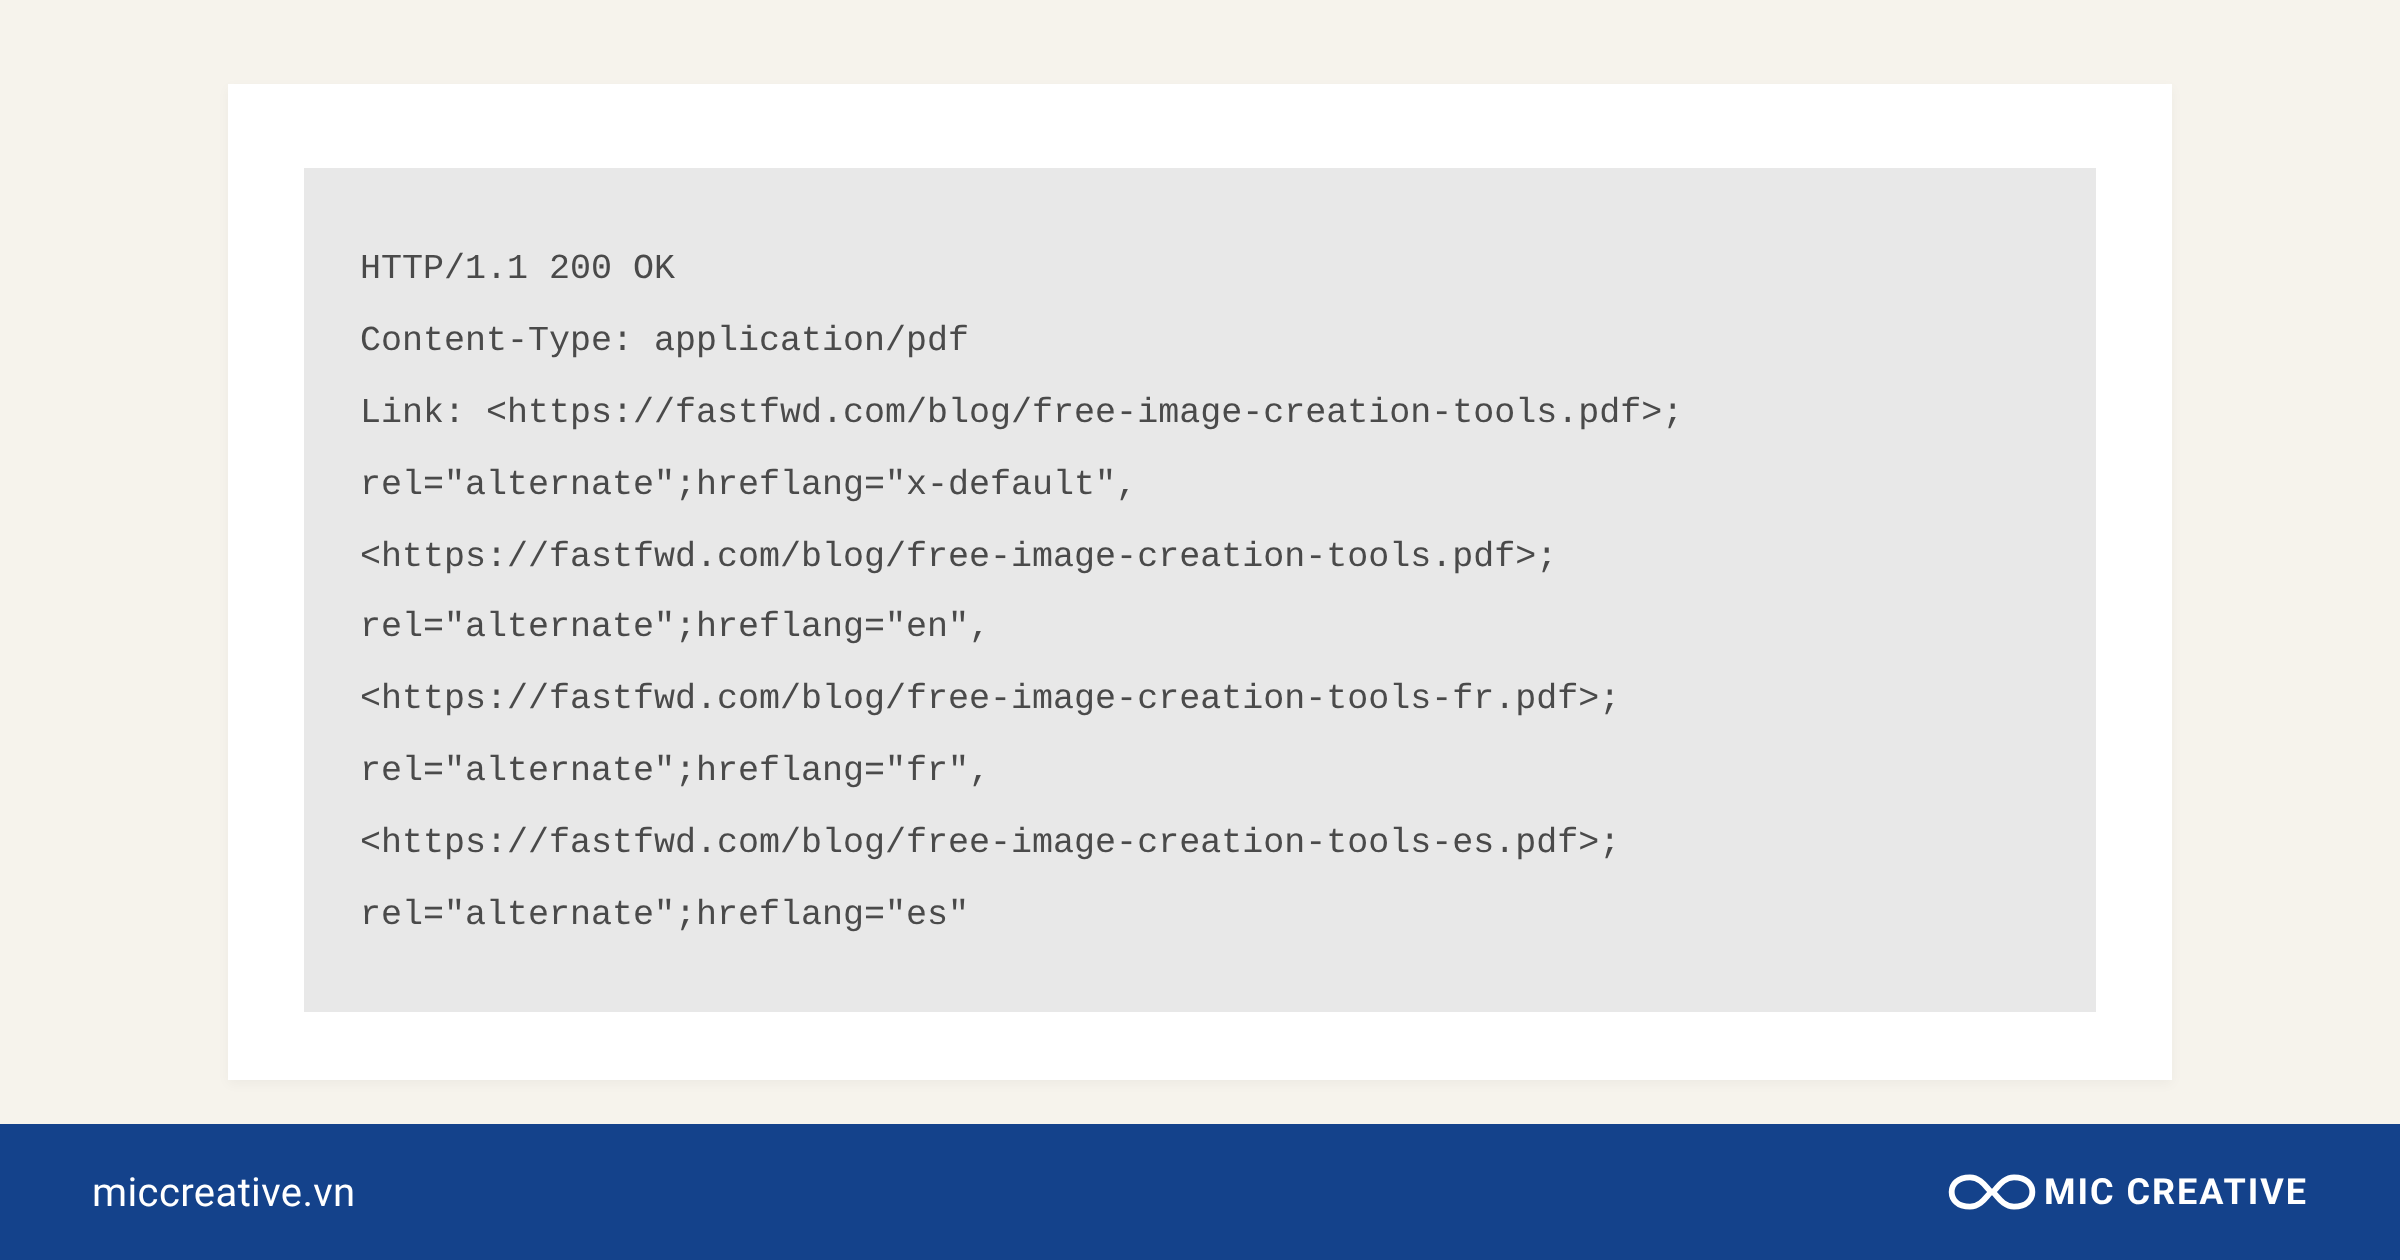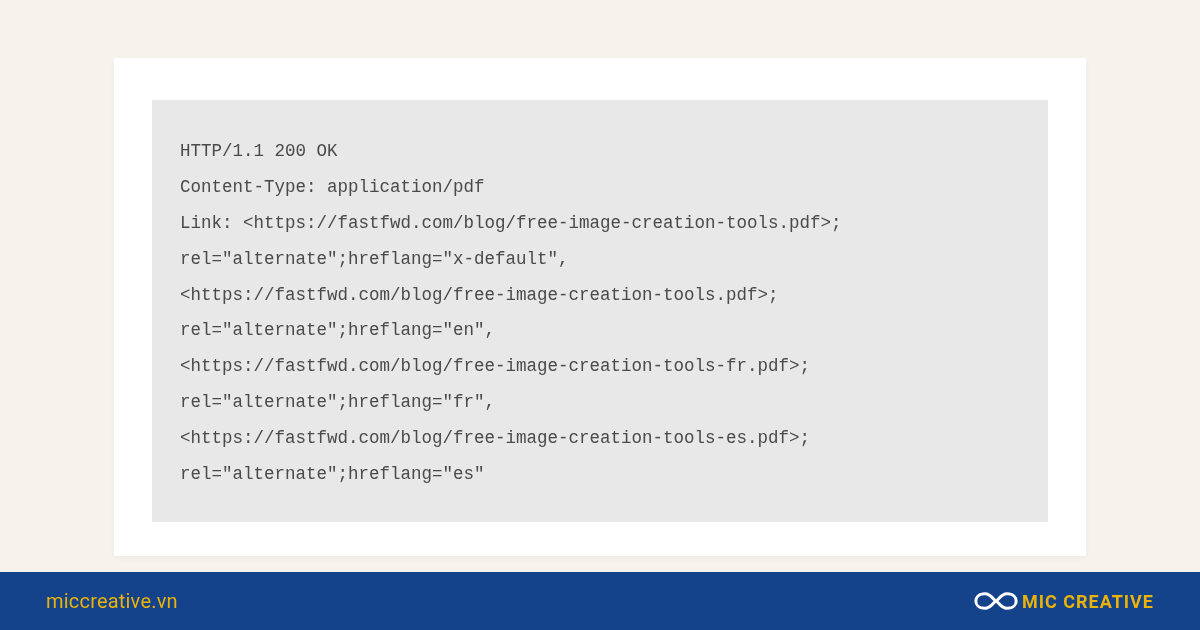--- a/index.html
+++ b/index.html
@@ -20,43 +20,42 @@
     top: 42px;
     left: 114px;
     width: 972px;
     height: 498px;
     background: #ffffff;
     box-shadow: 0 2px 6px rgba(0,0,0,0.04);
     display: flex;
     align-items: flex-start;
     justify-content: center;
     padding: 42px 38px 34px 38px;
-    margin-top: 16px;
   }
   .code-block {
     width: 100%;
     height: 100%;
     background: #e8e8e8;
     padding: 34px 28px;
     font-family: "SFMono-Regular", Consolas, "Liberation Mono", Menlo, Courier, monospace;
     font-size: 17.5px;
     line-height: 2.05;
     color: #4a4a4a;
     white-space: pre-wrap;
     word-break: break-all;
     overflow: hidden;
   }
   .footer {
     position: absolute;
     left: 0;
     right: 0;
     bottom: 0;
-    height: 58px;
+    height: 68px;
     background: #14428b;
-    color: #eab308;
+    color: #ffffff;
     display: flex;
     align-items: center;
     justify-content: space-between;
     padding: 0 46px 0 46px;
   }
   .footer-url {
     font-size: 20px;
     font-weight: 400;
     letter-spacing: 0.2px;
   }

